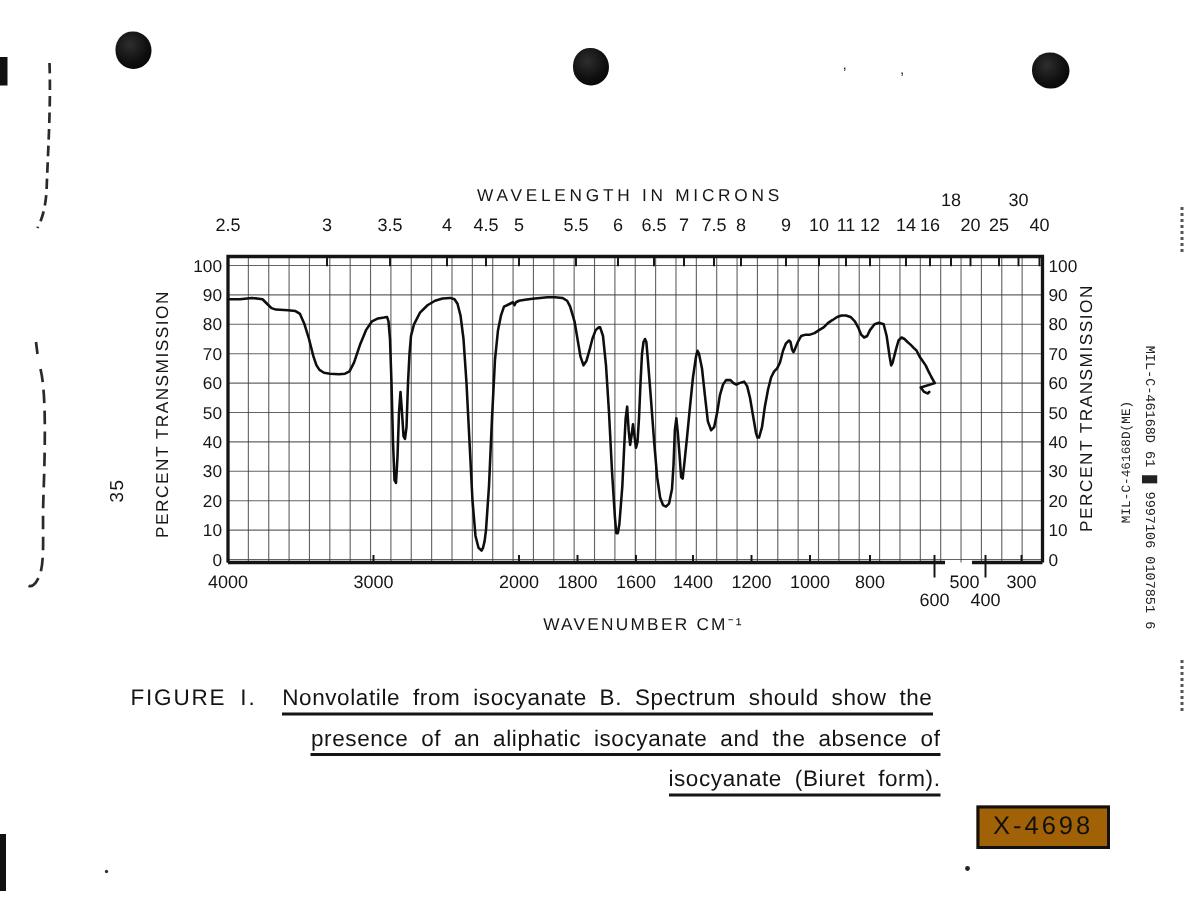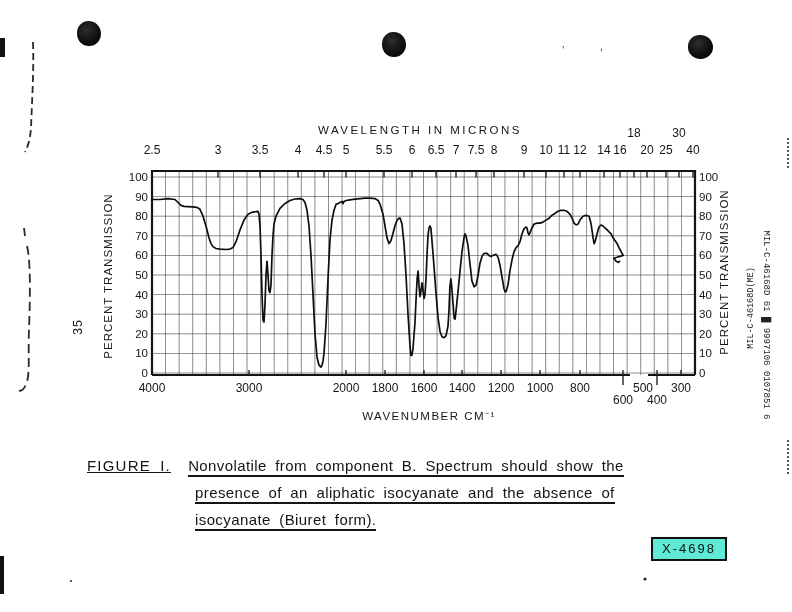--- a/index.html
+++ b/index.html
@@ -16,25 +16,25 @@
   .xt{font:12px "Liberation Sans",sans-serif;}
   .yt{font:11.5px "Liberation Sans",sans-serif;}
   .axis-title{font:11.5px "Liberation Sans",sans-serif;letter-spacing:2.5px;}
   .trace{fill:none;stroke:#0e0e0e;stroke-width:1.7;stroke-linejoin:round;stroke-linecap:round;}
   .art{fill:none;stroke:#2a2a2a;stroke-width:1.8;}
   .dash{stroke-dasharray:7 4;}
   .dash2{stroke-dasharray:9 5;}
   .caption{position:absolute;left:87px;top:452px;width:540px;
     font-size:15px;line-height:27px;letter-spacing:.4px;word-spacing:4px;color:#141414;}
   .cap-row{white-space:nowrap;}
-  .cap-indent{margin-left:108px;}
+  .cap-indent{margin-left:108px;text-align:right;}
   .u{border-bottom:2px solid #151515;padding-bottom:1px;}
-  .figlabel{letter-spacing:1.2px;text-decoration:underline;}
+  .figlabel{letter-spacing:1.2px;}
   .stamp{position:absolute;left:651px;top:537px;border:2.5px solid #111;
-    padding:2px 9px 3px 9px;font-size:13px;letter-spacing:2px;color:#111;background:#5eead4;}
+    padding:2px 9px 3px 9px;font-size:17px;letter-spacing:2px;color:#111;background:#a16207;}
   .pagenum{position:absolute;left:70px;top:312px;width:24px;height:22px;
     transform:rotate(-90deg);font-size:12.5px;letter-spacing:1px;}
   .sidetext{position:absolute;white-space:nowrap;font-family:"Liberation Mono",monospace;color:#222;}
   .side-outer{left:766px;top:325px;font-size:9px;transform:translate(-50%,-50%) rotate(90deg);}
   .side-inner{left:751px;top:308px;font-size:8.5px;transform:translate(-50%,-50%) rotate(-90deg);}
   .edge-dots{position:absolute;width:0;border-left:2px dotted #555;}
   .nub{position:absolute;background:#111;}
   .speck{position:absolute;color:#222;font-size:10px;}
 </style>
 </head>
@@ -221,21 +221,21 @@
 
     <path class="art dash" d="M33,42 C34,70 32,100 31,128 C30,140 28,146 25,152"></path>
     <path class="art dash2" d="M24,228 l1,8 M27,246 C31,262 30,300 29,330 C28,355 30,370 27,382 C24,391 19,393 17,388"></path>
     <circle cx="645" cy="579" r="1.6" fill="#222"></circle>
     <circle cx="71" cy="581" r="1.1" fill="#333"></circle>
   </svg>
 
   <div class="caption">
     <div class="cap-row">
       <span class="figlabel">FIGURE I.</span>&nbsp;
-      <span class="u">Nonvolatile from component B. Spectrum should show the</span>
+      <span class="u">Nonvolatile from isocyanate B. Spectrum should show the</span>
     </div>
     <div class="cap-row cap-indent">
       <span class="u">presence of an aliphatic isocyanate and the absence of</span>
     </div>
     <div class="cap-row cap-indent">
       <span class="u">isocyanate (Biuret form).</span>
     </div>
   </div>
 
   <div class="stamp">X-4698</div>

